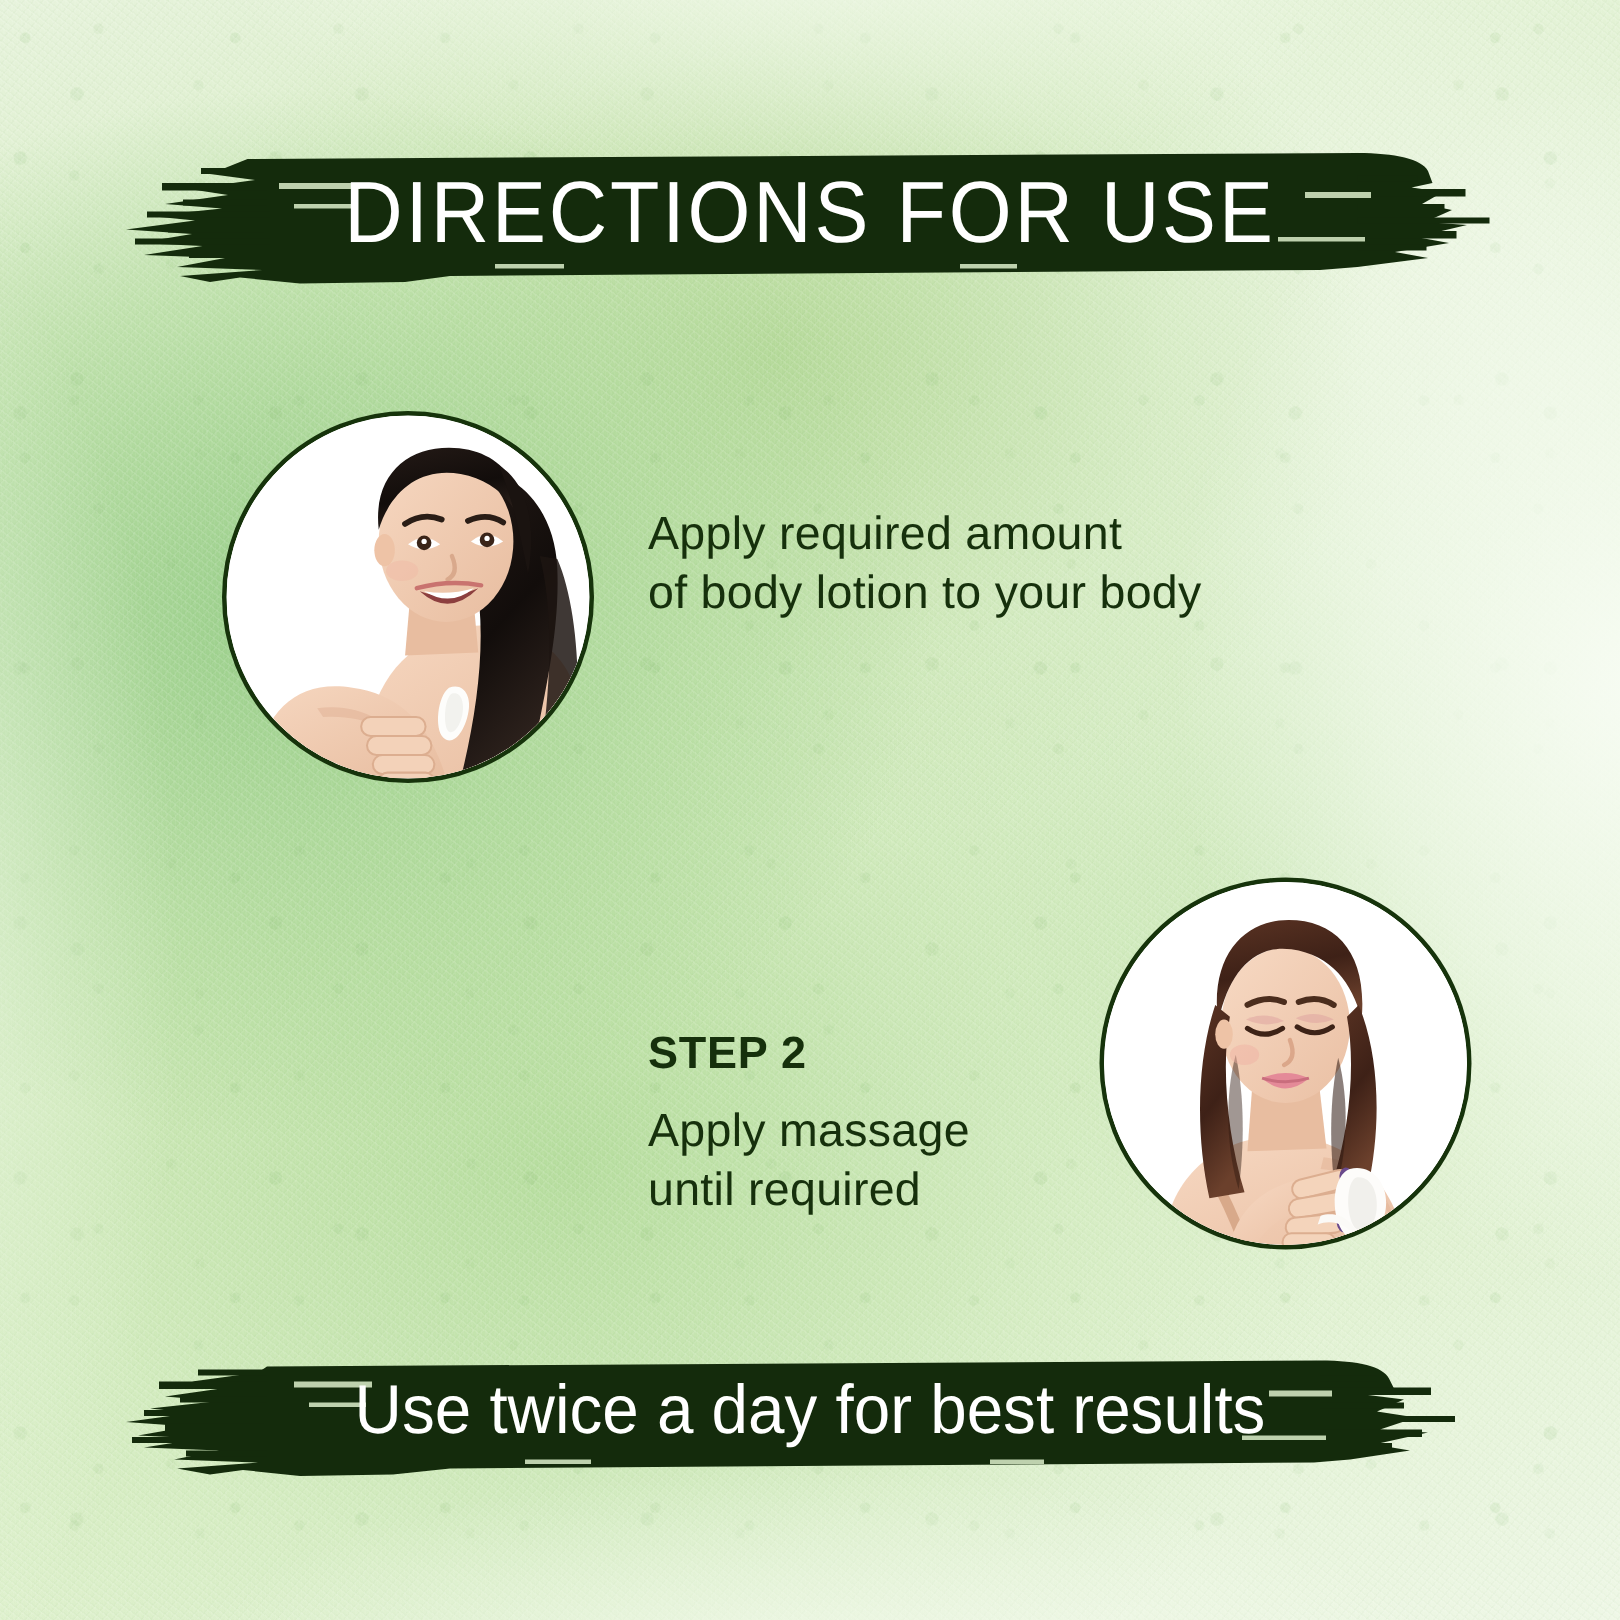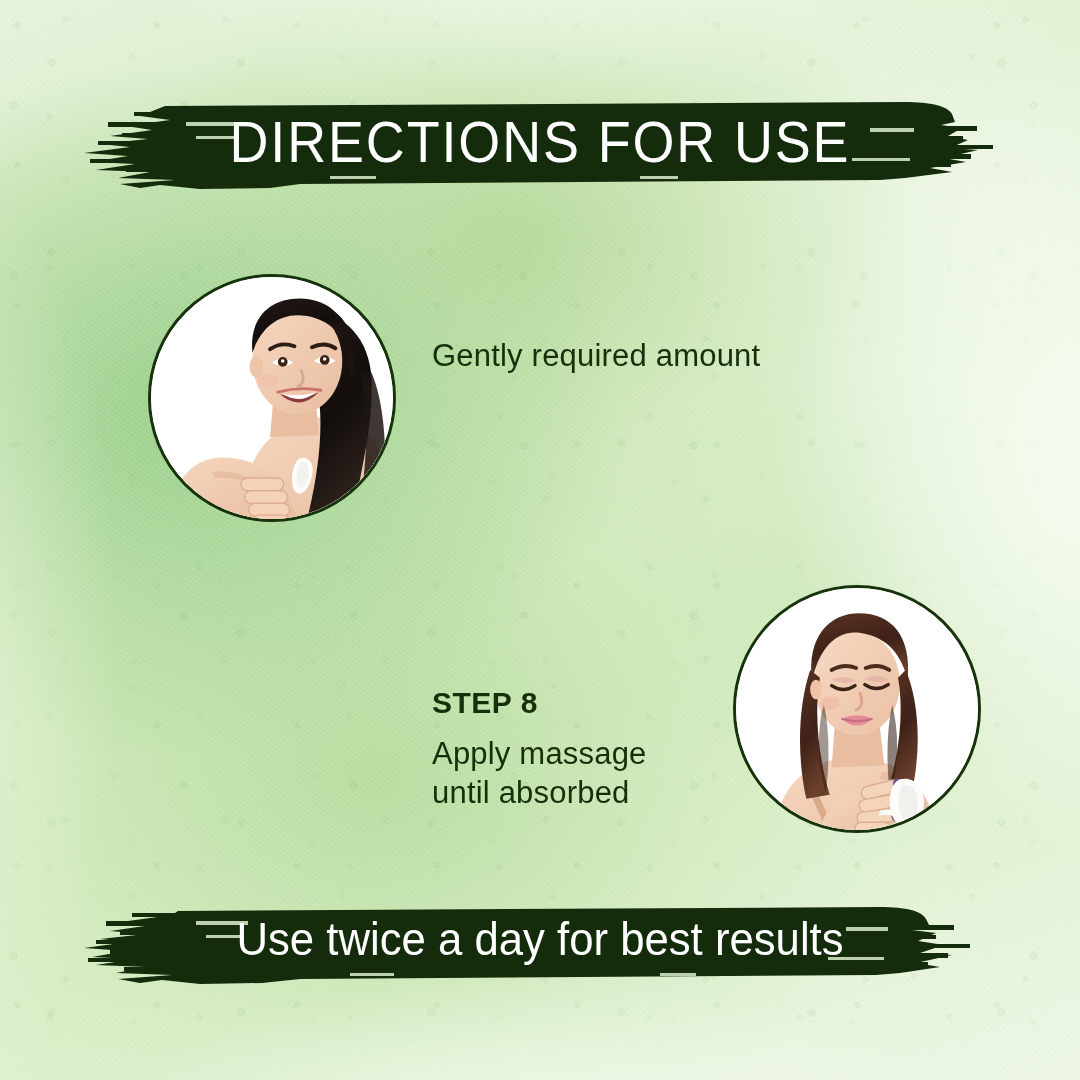--- a/index.html
+++ b/index.html
@@ -207,21 +207,22 @@
 
         <path d="M152,186 C162,182 168,192 165,204 C162,218 154,226 148,220 C142,214 144,192 152,186 Z" fill="#fdfdfb"></path>
         <path d="M154,190 C160,188 163,196 161,205 C159,214 154,219 151,215 C148,210 149,193 154,190 Z" fill="#f2f2ee"></path>
 
         <rect width="248" height="248" fill="none"></rect>
       </g>
     </svg>
   </div>
 
   <div class="step-block" id="step1-block">
-    <p class="step-line">Gently required amount</p>
+    <p class="step-line">Apply required amount</p>
+    <p class="step-line">of body lotion to your body</p>
   </div>
 
   <div class="photo-circle" id="photo-step2">
     <svg viewBox="0 0 248 248">
       <defs>
         <clipPath id="clip2">
             <circle cx="124" cy="124" r="124"></circle>
           </clipPath>
         <linearGradient id="skin2" x1="0" y1="0" x2="1" y2="1">
           <stop offset="0%" stop-color="#f7d9c3"></stop>
@@ -287,23 +288,23 @@
         </g>
 
         <path d="M168,196 C184,192 196,208 192,226 C188,244 172,250 164,240 C154,228 156,200 168,196 Z" fill="#fdfcfa"></path>
         <path d="M172,202 C182,200 188,212 186,226 C184,238 174,242 170,234 C165,224 166,205 172,202 Z" fill="#f1f0ec"></path>
         <path d="M148,228 C160,224 172,232 174,244 C166,234 156,230 146,234 Z" fill="#fbfaf7"></path>
       </g>
     </svg>
   </div>
 
   <div class="step-block" id="step2-block">
-    <p class="step-label">STEP 8</p>
+    <p class="step-label">STEP 2</p>
     <p class="step-line">Apply massage</p>
-    <p class="step-line">until absorbed</p>
+    <p class="step-line">until required</p>
   </div>
 
   <div class="banner" id="banner-bottom">
     <svg viewBox="0 0 1080 100" preserveAspectRatio="none">
       <g fill="#142b0c">
         <path d="M178,16 L880,12 C906,12 922,16 926,24 L930,32 L912,35 L936,38 L918,46
                  L944,50 L920,58 L952,60 L916,68 L940,72 L900,78 L876,80 L300,84 L262,88
                  L200,89 L162,85 L140,88 L118,84 L172,80 L116,78 L146,72 L96,70 L134,64
                  L92,62 L126,56 L84,53 L128,47 L100,44 L146,39 L110,36 L152,30 L128,26
                  L172,20 Z"></path>

